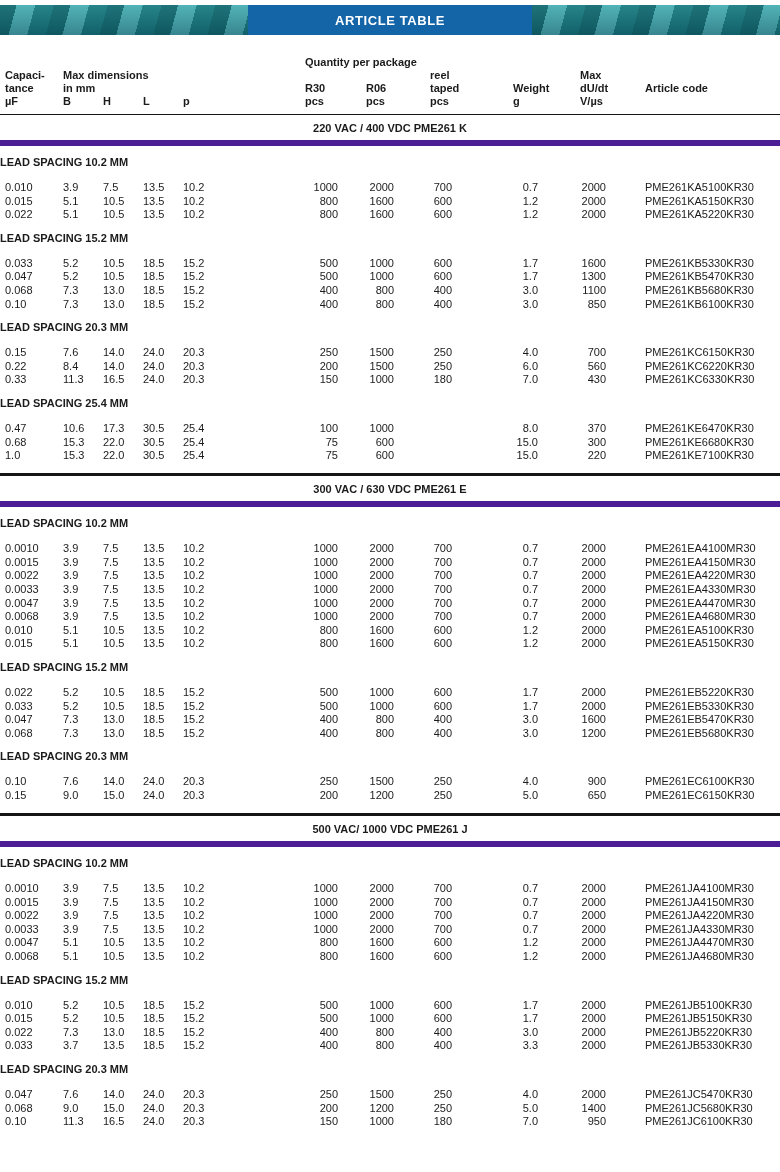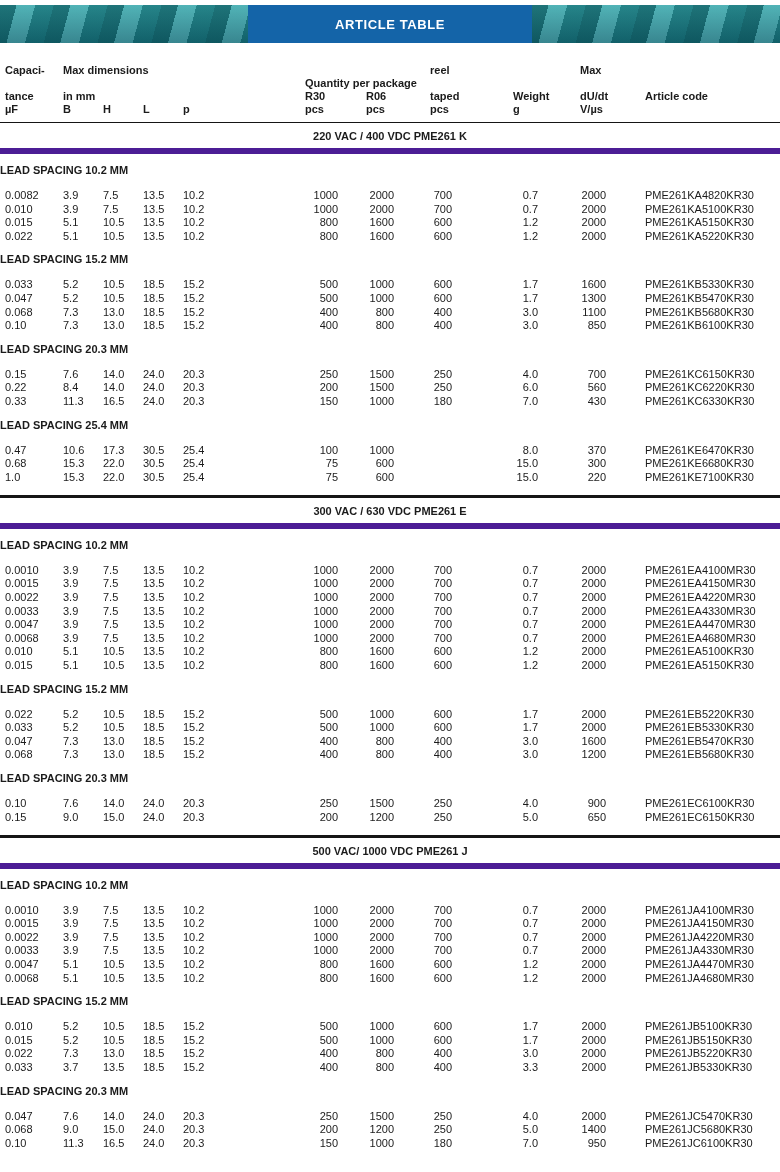--- a/index.html
+++ b/index.html
@@ -4,21 +4,21 @@
 <style>
   * { box-sizing: border-box; }
   html, body { margin:0; padding:0; background:#ffffff; }
   body {
     width:780px;
     font-family:"Liberation Sans","DejaVu Sans",sans-serif;
     color:#1b1b1b;
     -webkit-font-smoothing:antialiased;
   }
   
-  .banner { display:flex; height:38px; margin-top:5px; }
+  .banner { display:flex; height:30px; margin-top:5px; }
   .banner-side {
     flex:1;
     background:
       repeating-linear-gradient(105deg,
         rgba(4,54,60,0.45) 0 16px,
         rgba(255,255,255,0.14) 16px 34px,
         rgba(4,54,60,0.30) 34px 52px),
       linear-gradient(#35a7ab, #17727d);
   }
   .banner-center {
@@ -82,33 +82,33 @@
       <col style="width:40px">
       <col style="width:115px">
     <col style="width:56px">
       <col style="width:58px">
       <col style="width:86px">
     <col style="width:68px">
       <col style="width:174px">
   </colgroup>
   <thead>
     <tr class="hrow">
+      <td colspan="5"></td>
+      <td colspan="3" class="c-r30">Quantity per package</td>
+      <td colspan="3"></td>
+    </tr>
+    <tr class="hrow">
       <td class="c-uf">Capaci-</td>
       <td colspan="4">Max dimensions</td>
       <td class="c-r30"></td>
       <td class="c-r06"></td>
       <td class="c-reel">reel</td>
       <td class="c-wt"></td>
       <td class="c-du">Max</td>
       <td class="c-art"></td>
-    </tr>
-    <tr class="hrow">
-      <td colspan="5"></td>
-      <td colspan="3" class="c-r30">Quantity per package</td>
-      <td colspan="3"></td>
     </tr>
     <tr class="hrow">
       <td class="c-uf">tance</td>
       <td colspan="4">in mm</td>
       <td class="c-r30">R30</td>
       <td class="c-r06">R06</td>
       <td class="c-reel">taped</td>
       <td class="c-wt">Weight</td>
       <td class="c-du">dU/dt</td>
       <td class="c-art">Article code</td>
@@ -128,33 +128,20 @@
     </tr>
   </thead>
   <tbody>
       <tr class="section-row">
         <td colspan="11">220 VAC / 400 VDC  PME261 K</td>
       </tr>
       <tr class="lead-row">
         <td colspan="11">LEAD SPACING 10.2 MM</td>
       </tr>
       <tr class="data-row">
-        <td class="c-uf">0.0082</td>
-        <td>3.9</td>
-        <td>7.5</td>
-        <td>13.5</td>
-        <td>10.2</td>
-        <td class="c-r30 num">1000</td>
-        <td class="c-r06 num">2000</td>
-        <td class="c-reel num">700</td>
-        <td class="c-wt num">0.7</td>
-        <td class="c-du num">2000</td>
-        <td class="c-art">PME261KA4820KR30</td>
-      </tr>
-      <tr class="data-row">
         <td class="c-uf">0.010</td>
         <td>3.9</td>
         <td>7.5</td>
         <td>13.5</td>
         <td>10.2</td>
         <td class="c-r30 num">1000</td>
         <td class="c-r06 num">2000</td>
         <td class="c-reel num">700</td>
         <td class="c-wt num">0.7</td>
         <td class="c-du num">2000</td>

